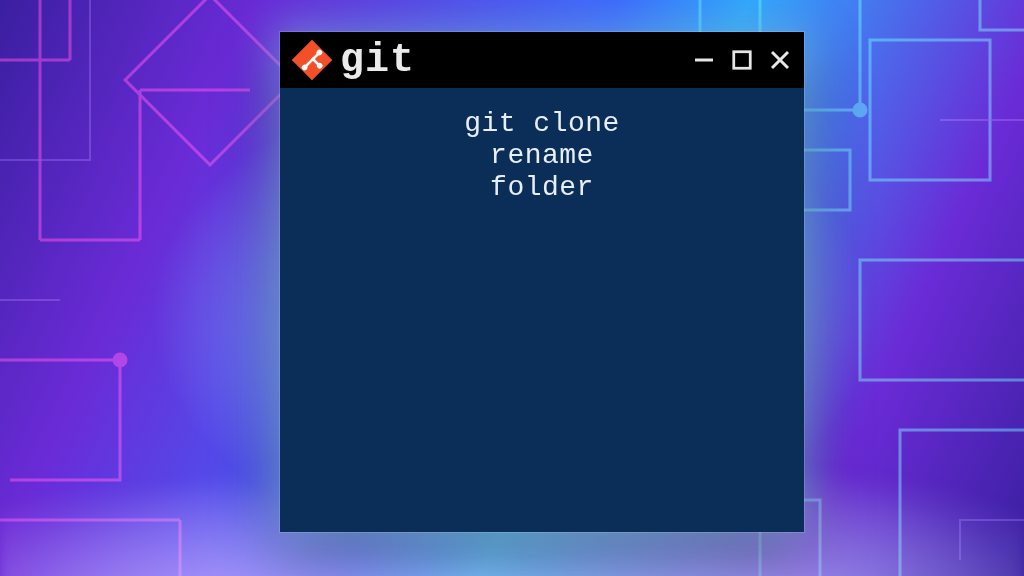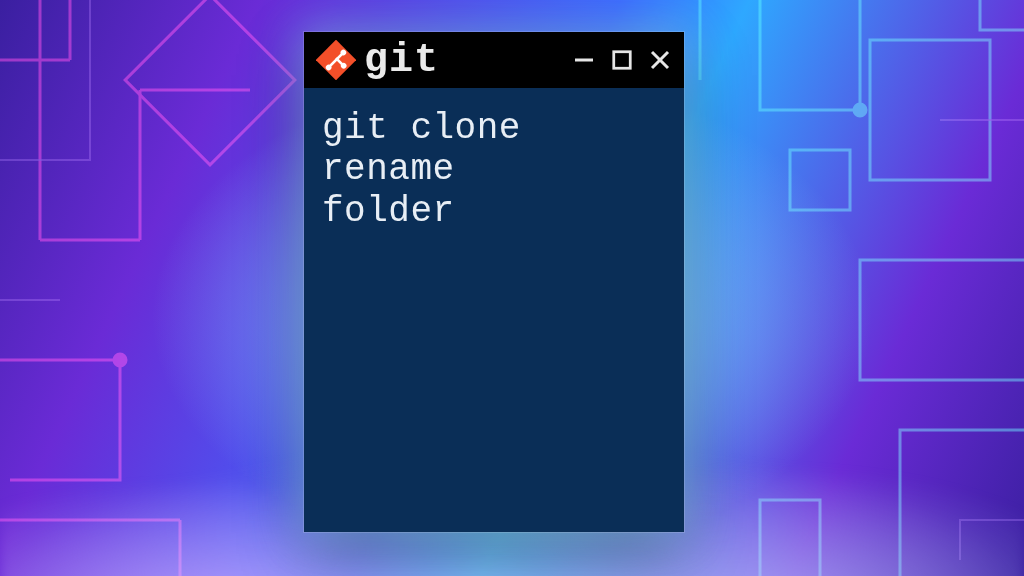--- a/index.html
+++ b/index.html
@@ -29,29 +29,28 @@
       radial-gradient(ellipse 500px 180px at 20% 100%, rgba(220,180,255,0.6), transparent 70%),
       radial-gradient(ellipse 500px 200px at 75% 100%, rgba(180,200,255,0.6), transparent 70%),
       radial-gradient(ellipse 700px 220px at 50% 100%, rgba(255,255,255,0.35), transparent 75%);
     filter: blur(6px);
     pointer-events: none;
   }
 
   .window {
     position: absolute;
     left: 280px; top: 32px;
-    width: 380px; height: 500px;
+    width: 524px; height: 500px;
     display: flex;
     flex-direction: column;
     background: #000;
     box-shadow:
       0 0 0 1px rgba(255,255,255,0.15),
       0 0 40px 6px rgba(150,220,255,0.45),
       0 22px 60px rgba(0,0,0,0.45);
-    margin-left: 24px;
   }
   .titlebar {
     height: 56px;
     background: #000;
     display: flex;
     align-items: center;
     padding: 0 12px;
     gap: 10px;
   }
   .titlebar .title {
@@ -85,25 +84,26 @@
   }
   .ctrl svg { display: block; }
 
   .terminal {
     flex: 1;
     background: #0a2e57;
     padding: 20px 18px;
   }
   .terminal .content {
     color: #e8eef5;
-    font-size: 36px;
+    font-size: 28px;
     line-height: 1.15;
     font-family: 'Courier New', Courier, monospace;
     white-space: pre-line;
     letter-spacing: 0.5px;
+    text-align: center;
   }
 </style>
 </head>
 <body>
 
 <div class="backdrop">
   <svg class="circuit" viewBox="0 0 1024 576" preserveAspectRatio="xMidYMid slice">
     <g stroke="#ff36c7" stroke-width="3" fill="none" opacity="0.9">
       <path d="M40 0 V240 M40 240 H140 M140 240 V90 M140 90 H250"></path>
       <rect x="150" y="20" width="120" height="120" transform="rotate(45 210 80)"></rect>

